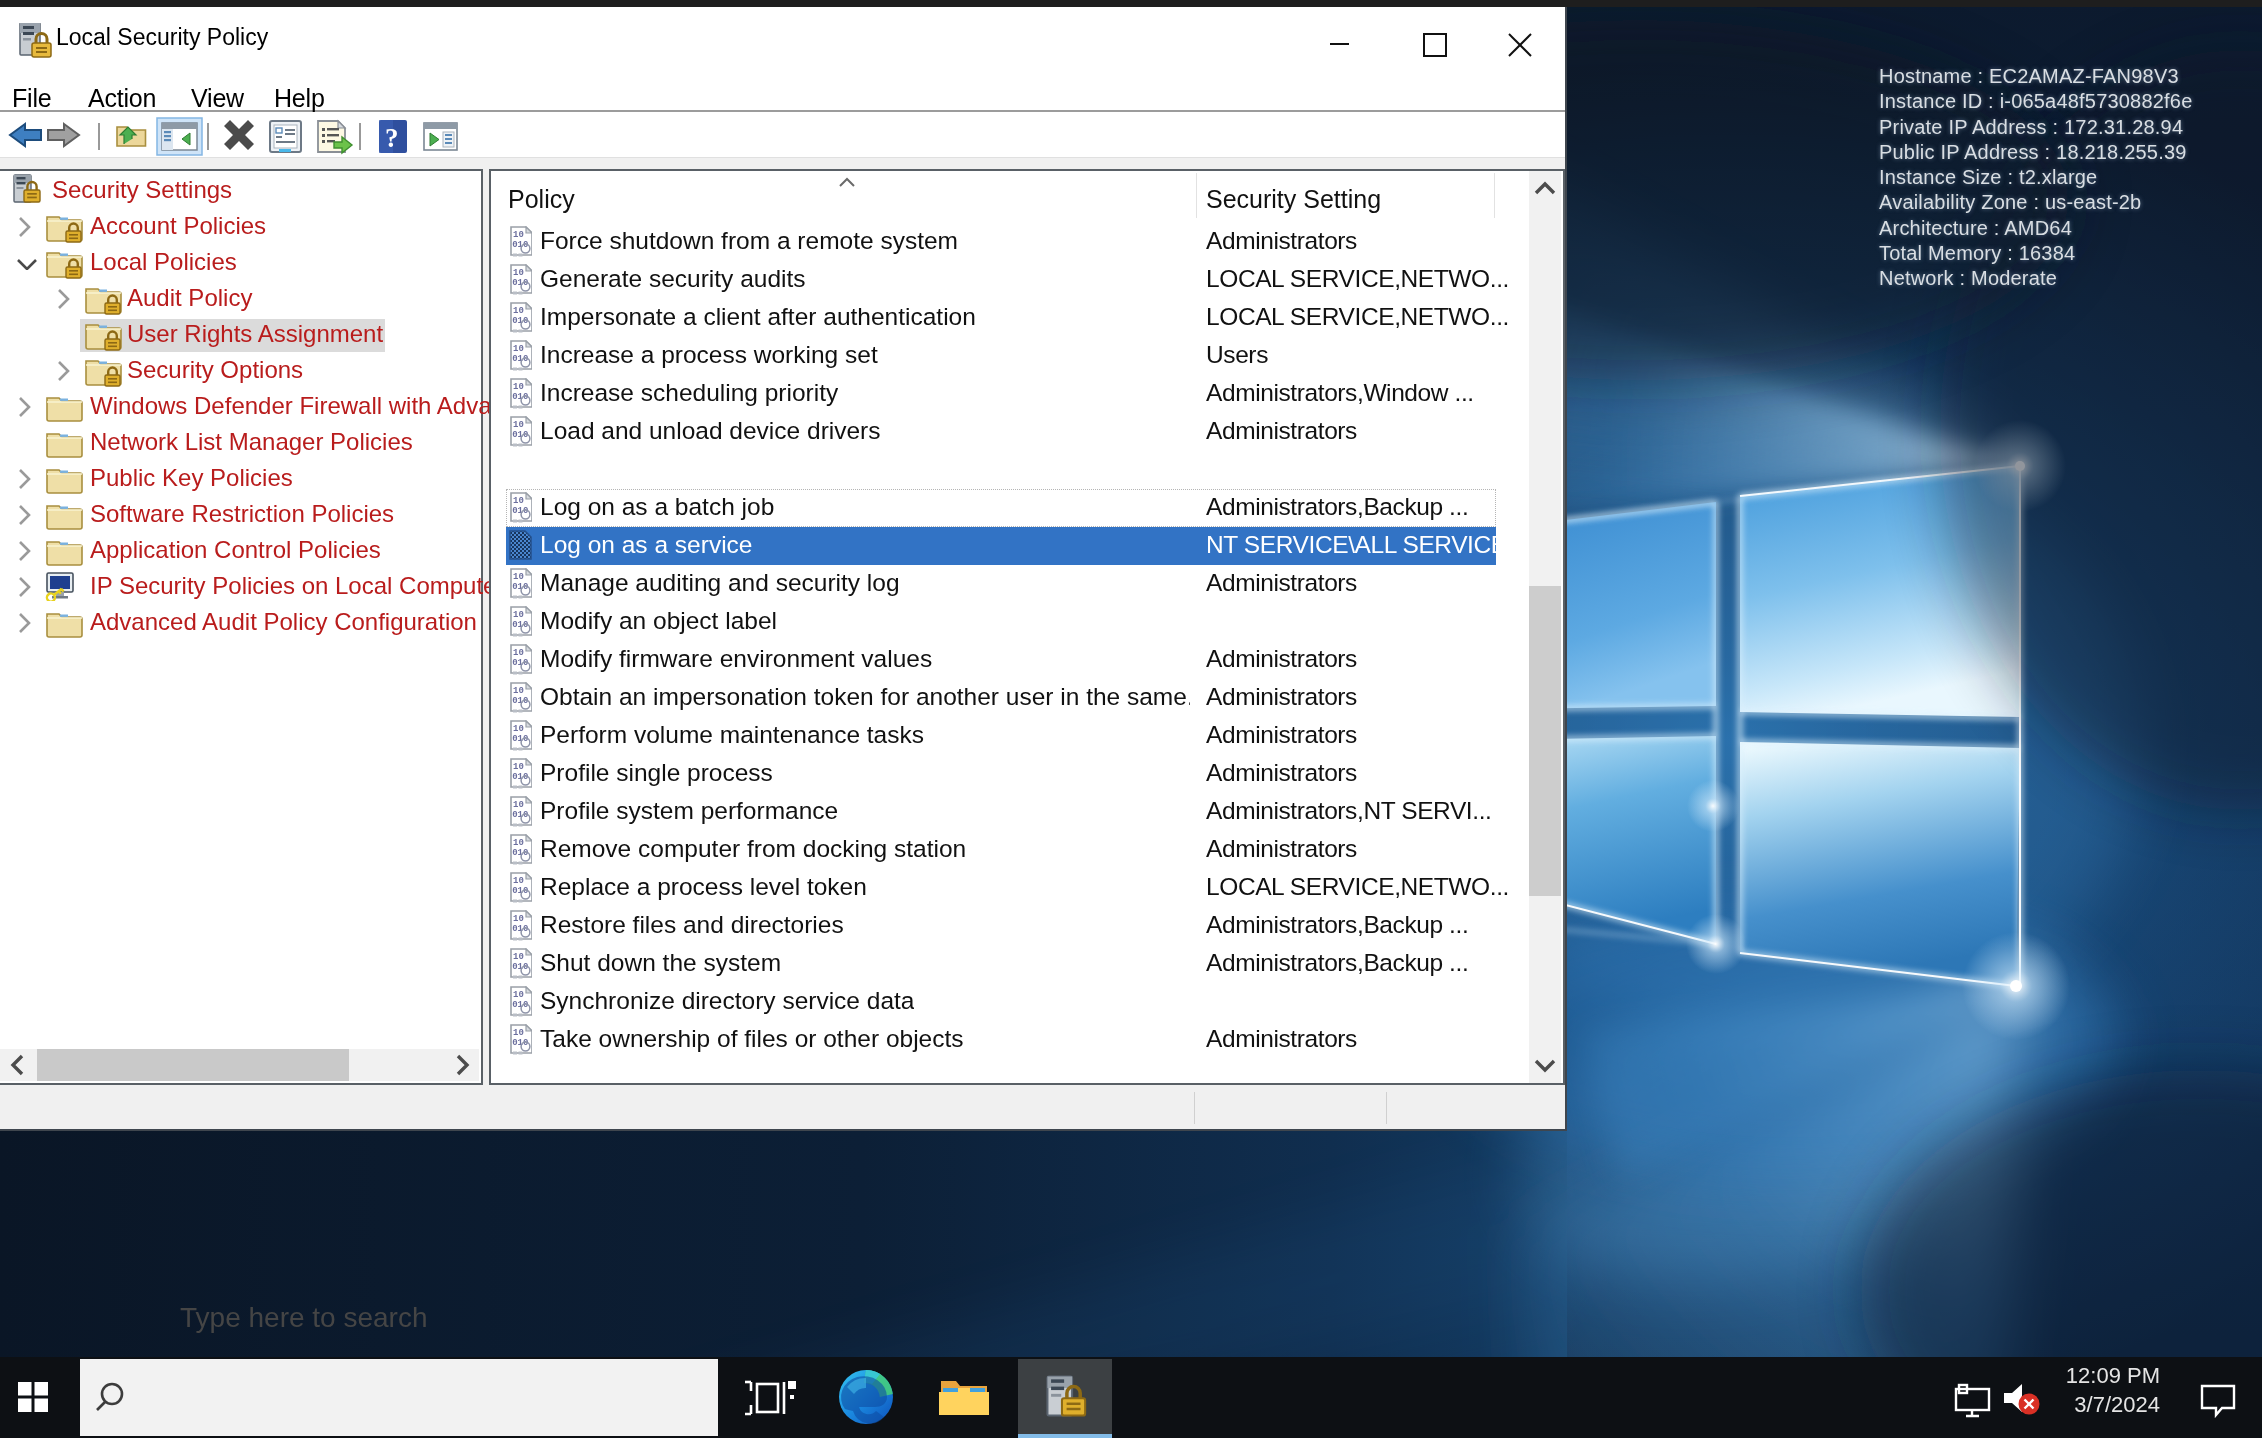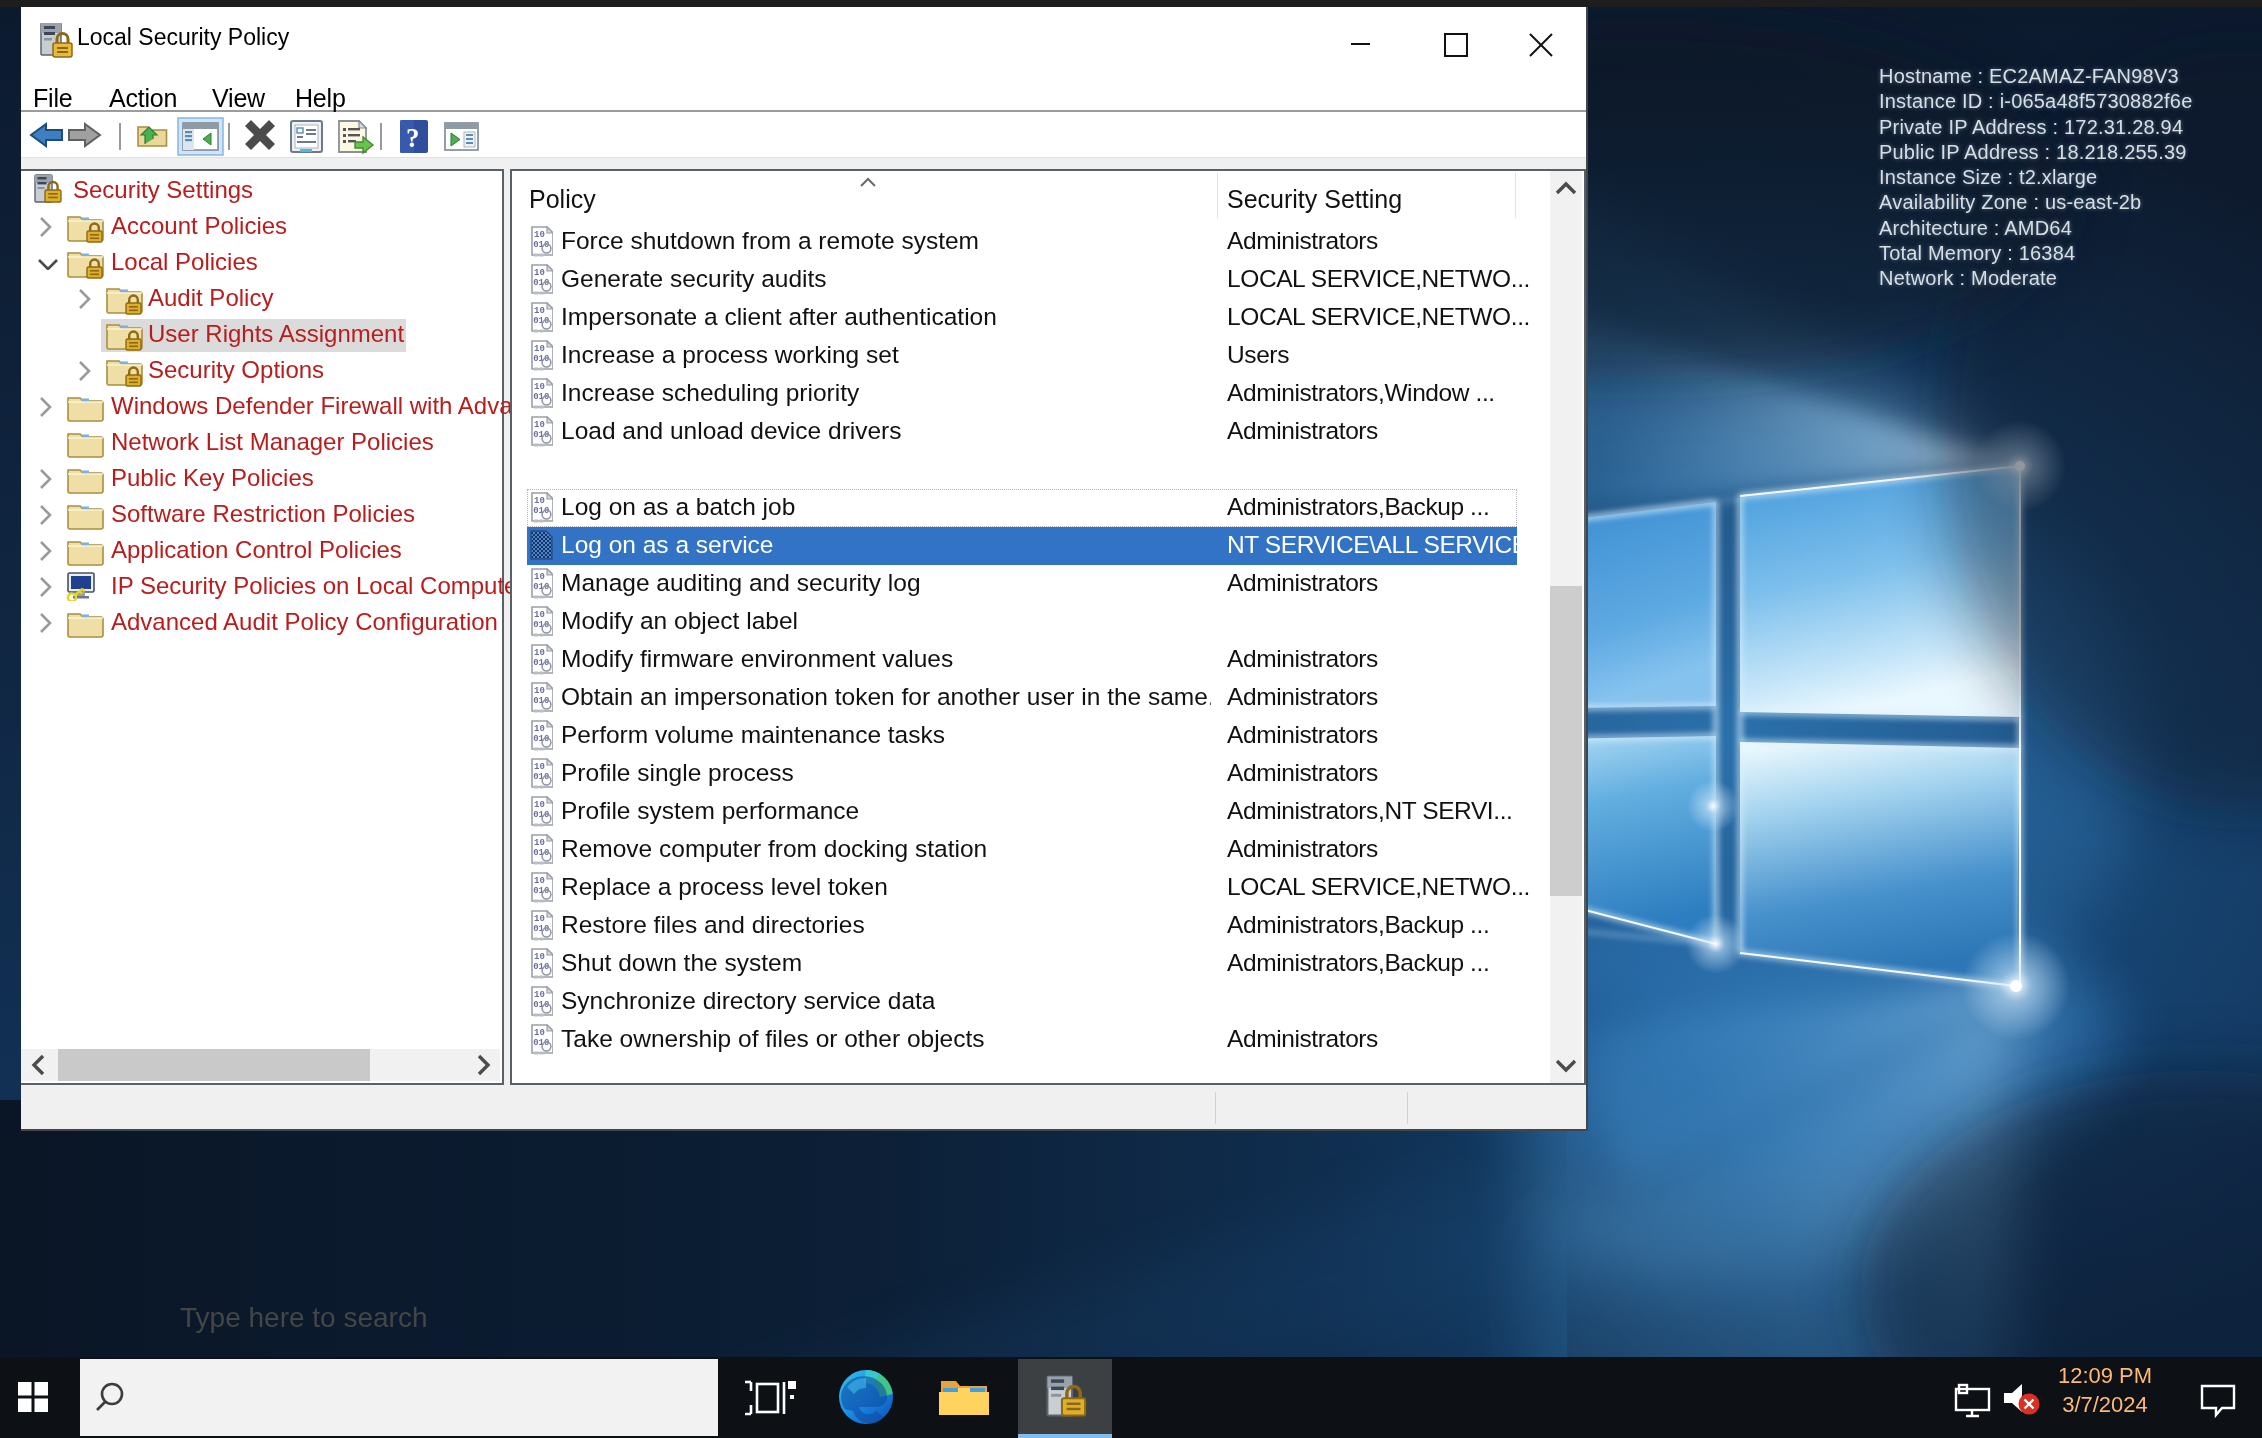--- a/index.html
+++ b/index.html
@@ -5,21 +5,21 @@
   * { margin:0; padding:0; box-sizing:border-box; }
   html,body { width:2262px; height:1438px; overflow:hidden; background:#0b1830;
     font-family:"Liberation Sans", sans-serif; }
   .abs { position:absolute; }
   #wall { left:0; top:0; width:2262px; height:1438px; }
   #ec2info { left:1879px; top:64px; color:#d9dee3; font-size:20px; line-height:25.3px; letter-spacing:0.2px;
     text-shadow:0 0 4px rgba(150,175,200,0.6); }
   #topstrip { left:0; top:0; width:2262px; height:7px; background:#1e1e1e; }
   
   #win { left:0; top:7px; width:1567px; height:1124px; background:#f0f0f0;
-     border-right:2px solid #3f464e; border-bottom:2px solid #3f464e;margin-left:21px; }
+     border-right:2px solid #3f464e; border-bottom:2px solid #3f464e; }
   #titlebar { left:0; top:0; width:1565px; height:105px; background:#ffffff;
      border-bottom:2px solid #9c9c9c; }
   #titleicon { left:19px; top:16px; }
   #titletext { left:56px; top:17px; font-size:23px; color:#000; }
   .menuitem { top:77px; font-size:25px; color:#000; letter-spacing:-0.2px; }
   #wbtns { right:0; top:0; }
   #toolbar { left:0; top:105px; width:1565px; height:46px; background:#ffffff;
      border-bottom:1px solid #e0e0e0; }
   
   #lpane { left:0; top:162px; width:483px; height:916px; background:#ffffff;
@@ -29,21 +29,21 @@
   #statusbar { left:0; top:1079px; width:1565px; height:43px; background:#f0f0f0; }
   .treetext { color:#b91c1c; font-size:24px; line-height:30px; white-space:nowrap; }
   .lrow { position:absolute; left:0; height:38px; width:1040px; color:#111; font-size:24.5px; }
   .lrow .lab { position:absolute; left:49px; top:4px; white-space:nowrap; max-width:650px; overflow:hidden; }
   .lrow .set { position:absolute; left:715px; top:4px; white-space:nowrap; letter-spacing:-0.4px; }
   .hdrtext { font-size:25px; color:#111; white-space:nowrap; }
   
   #taskbar { left:0; top:1357px; width:2262px; height:81px; background:#0d1014; }
   #searchbox { left:80px; top:1359px; width:638px; height:77px; background:#f2f2f2; }
   #searchtext { left:160px; top:1302px; font-size:28px; color:#454545;margin-left:20px; }
-  #clock { left:2050px; top:1361px; width:110px; text-align:center; color:#fdba74; font-size:22px; line-height:29px;}
+  #clock { left:2050px; top:1361px; width:110px; text-align:right; color:#e5e5e5; font-size:22px; line-height:29px;}
 </style>
 </head>
 <body>
 <svg width="0" height="0" style="position:absolute">
  <defs>
   <g id="i-folderlock">
     <path d="M1 6 h12 l3 3 h18 a2 2 0 0 1 2 2 v17 a2 2 0 0 1 -2 2 h-31 a2 2 0 0 1 -2 -2 z" fill="#efdfa7" stroke="#a98f3f" stroke-width="1.6"></path>
     <path d="M1 10 h35" stroke="#f9f3d0" stroke-width="1.6"></path>
     <rect x="14" y="6.5" width="8" height="2.4" fill="#7ab2e0"></rect>
     <rect x="20" y="20" width="15" height="11" rx="1.5" fill="#dfaf2c" stroke="#8d6914" stroke-width="1.4"></rect>

